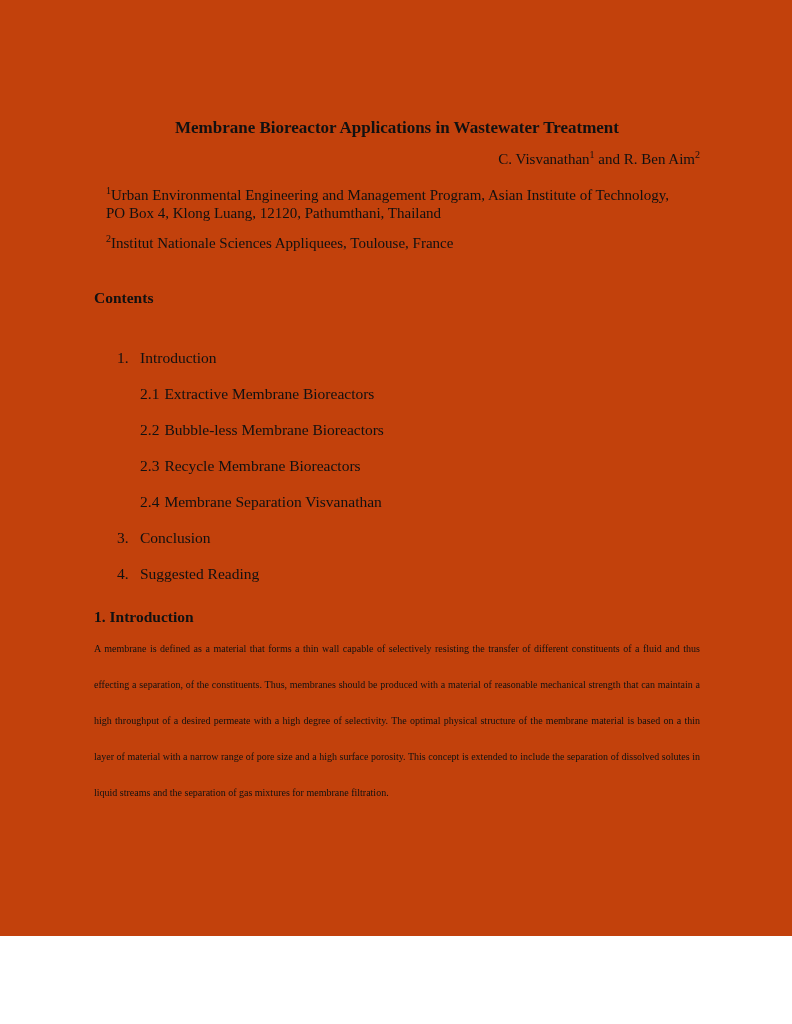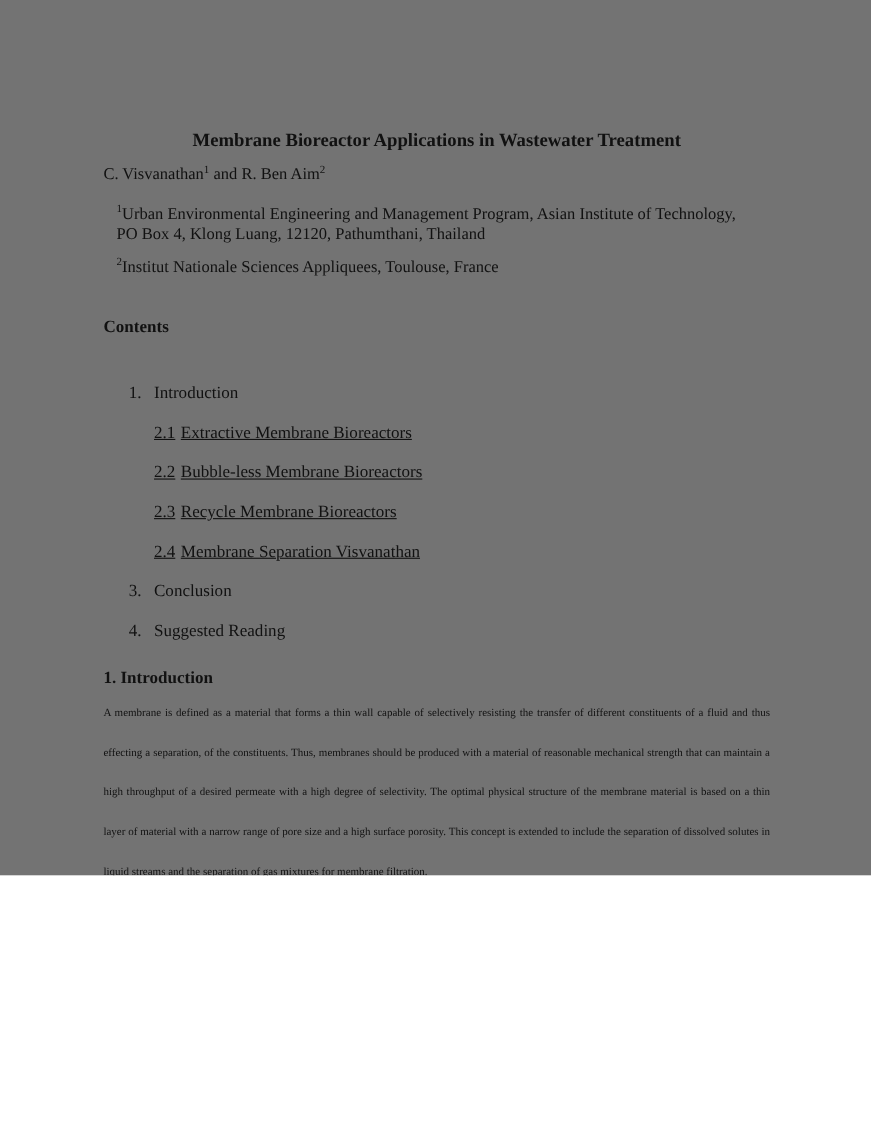--- a/index.html
+++ b/index.html
@@ -3,42 +3,42 @@
 <meta charset="utf-8">
 <style>
   html, body {
     margin: 0;
     padding: 0;
     background: #ffffff;
   }
   .page {
     position: relative;
     width: 792px;
-    height: 796px;
-    background: #737373;
+    height: 936px;
+    background: #c2410c;
     font-family: "Liberation Serif", "DejaVu Serif", serif;
     color: #111111;
     overflow: hidden;
     box-sizing: border-box;
   }
   .content {
     position: absolute;
     left: 94px;
     right: 92px;
     top: 118px;
   }
   .paper-title {
     font-size: 17px;
     font-weight: bold;
     text-align: center;
     margin: 0;
     line-height: 20px;
   }
   .authors-line {
-    text-align: left;
+    text-align: right;
     font-size: 15px;
     margin-top: 11px;
     line-height: 20px;
   }
   sup {
     font-size: 10px;
     line-height: 0;
   }
   .affiliations {
     margin-top: 17px;
@@ -64,21 +64,20 @@
   }
   .toc-row.main {
     padding-left: 23px;
   }
   .toc-row.main .toc-num {
     display: inline-block;
     width: 23px;
   }
   .toc-row.sub {
     padding-left: 46px;
-    text-decoration: underline;
   }
   .toc-row.sub .toc-num {
     margin-right: 5px;
   }
   .section-heading {
     font-size: 15.5px;
     font-weight: bold;
     margin-top: 15px;
     line-height: 19px;
   }

